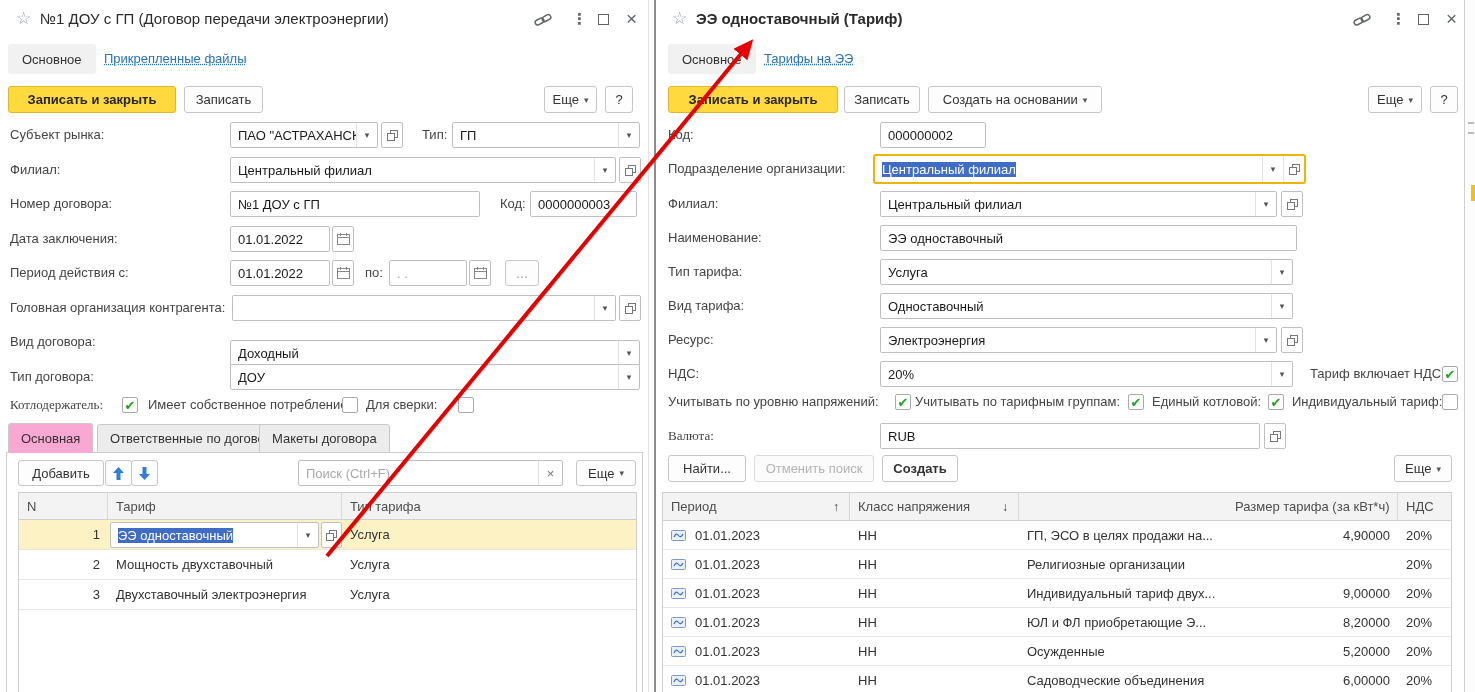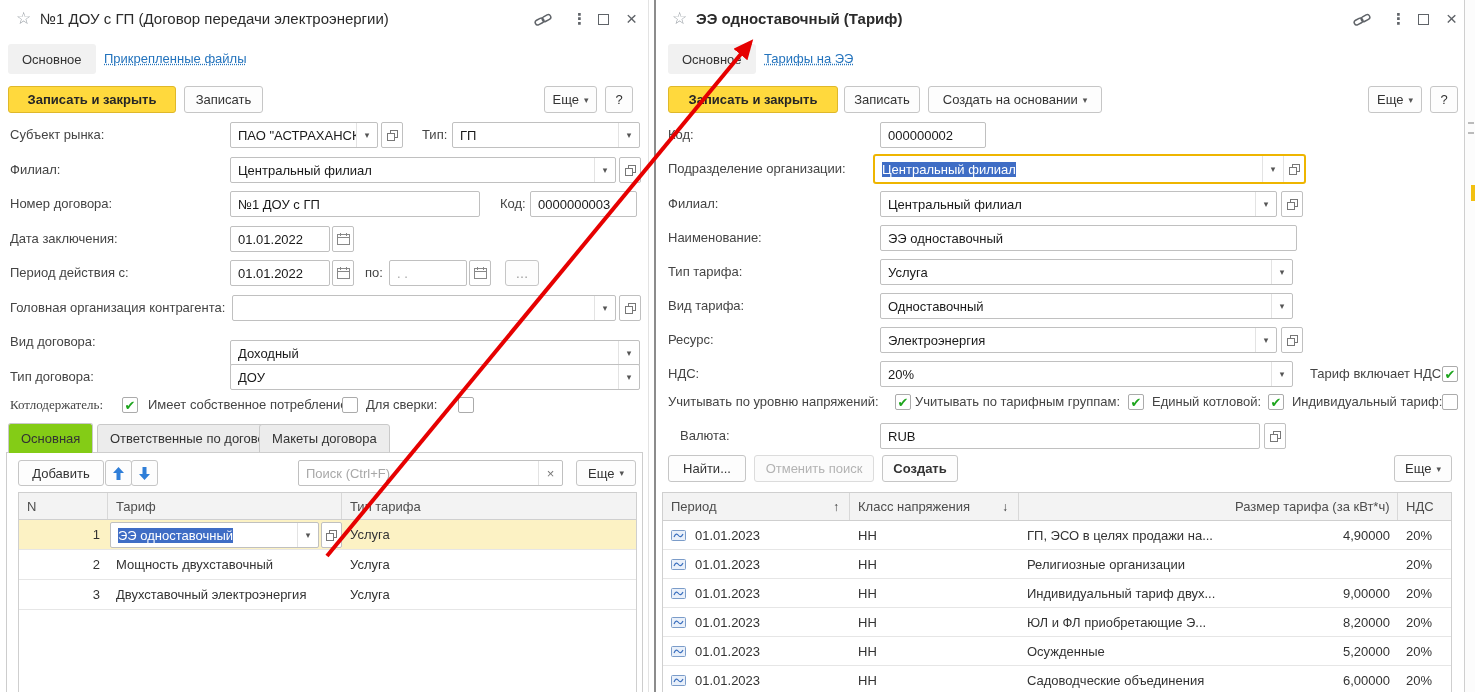--- a/index.html
+++ b/index.html
@@ -28,21 +28,21 @@
     border-left:1px solid #e3e3e3; color:#555; font-size:9px; cursor:pointer; }
   .fld.focused { border:2px solid #eeb500; height:30px; border-radius:3px; }
   .openbtn,.calbtn { position:absolute; width:22px; height:26px; border:1px solid #c0c0c0; border-radius:2px;
     background:#fff; display:flex; align-items:center; justify-content:center; cursor:pointer; }
   .cb { position:absolute; width:16px; height:16px; border:1px solid #ababab; border-radius:2px; background:#fff;
     display:flex; align-items:center; justify-content:center; font-size:13px; line-height:1;
     color:#1da51d; font-weight:bold; cursor:pointer; }
   .sel { background:#3f6dc5; color:#fff; }
   .pagetab { position:absolute; height:29px; border:1px solid #c9c9c9; display:flex; align-items:center;
     padding:0 12px; background:#ececec; border-radius:3px 3px 0 0; white-space:nowrap; cursor:pointer; }
-  .pagetab.active { background:#84cc16; height:30px; z-index:3; border-bottom:none; }
+  .pagetab.active { background:#f9a8d4; height:30px; z-index:3; border-bottom:none; }
   .panel { position:absolute; border:1px solid #cdcdcd; border-bottom:none; background:#fff; }
   .searchbox { position:absolute; height:26px; border:1px solid #c0c0c0; border-radius:2px; background:#fff;
     display:flex; align-items:center; }
   .searchbox input { flex:1; border:none; outline:none; padding:0 7px; font:inherit; color:#1a1a1a; min-width:0; }
   .searchbox input::placeholder { color:#a8a8a8; }
   .sclear { width:24px; align-self:stretch; display:flex; align-items:center; justify-content:center;
     border-left:1px solid #e3e3e3; color:#777; font-size:13px; cursor:pointer; }
   .grid { position:absolute; border:1px solid #cfcfcf; border-bottom:none; background:#fff; }
   .ghead { position:absolute; left:0; top:0; right:0; background:#f3f3f3; border-bottom:1px solid #cfcfcf; }
   .gh { position:absolute; top:0; bottom:0; display:flex; align-items:center; gap:8px; padding:0 8px;
@@ -354,21 +354,21 @@
 
   <div class="lbl" style="left:10px;top:389px;">Учитывать по уровню напряжений:</div>
   <div class="cb" style="left:237px;top:394px;">✔</div>
   <div class="lbl" style="left:257px;top:389px;">Учитывать по тарифным группам:</div>
   <div class="cb" style="left:470px;top:394px;">✔</div>
   <div class="lbl" style="left:494px;top:389px;">Единый котловой:</div>
   <div class="cb" style="left:610px;top:394px;">✔</div>
   <div class="lbl" style="left:634px;top:389px;text-align:right;">Индивидуальный тариф:</div>
   <div class="cb" style="left:784px;top:394px;"></div>
 
-  <div class="lbl" style="left:22px;top:423px;">Валюта:</div>
+  <div class="lbl" style="left:10px;top:423px;font-family:Liberation Serif, serif;">Валюта:</div>
   <div class="fld" style="left:222px;top:423px;width:380px;">
     <span class="v">RUB</span>
   </div>
   <div class="openbtn" style="left:606px;top:423px;">
       <svg width="11" height="11" viewBox="0 0 11 11">
         <rect x="3.5" y="0.5" width="7" height="7" fill="#fff" stroke="#777"></rect>
         <rect x="0.5" y="3.5" width="7" height="7" fill="#fff" stroke="#777"></rect>
       </svg>
     </div>
 

